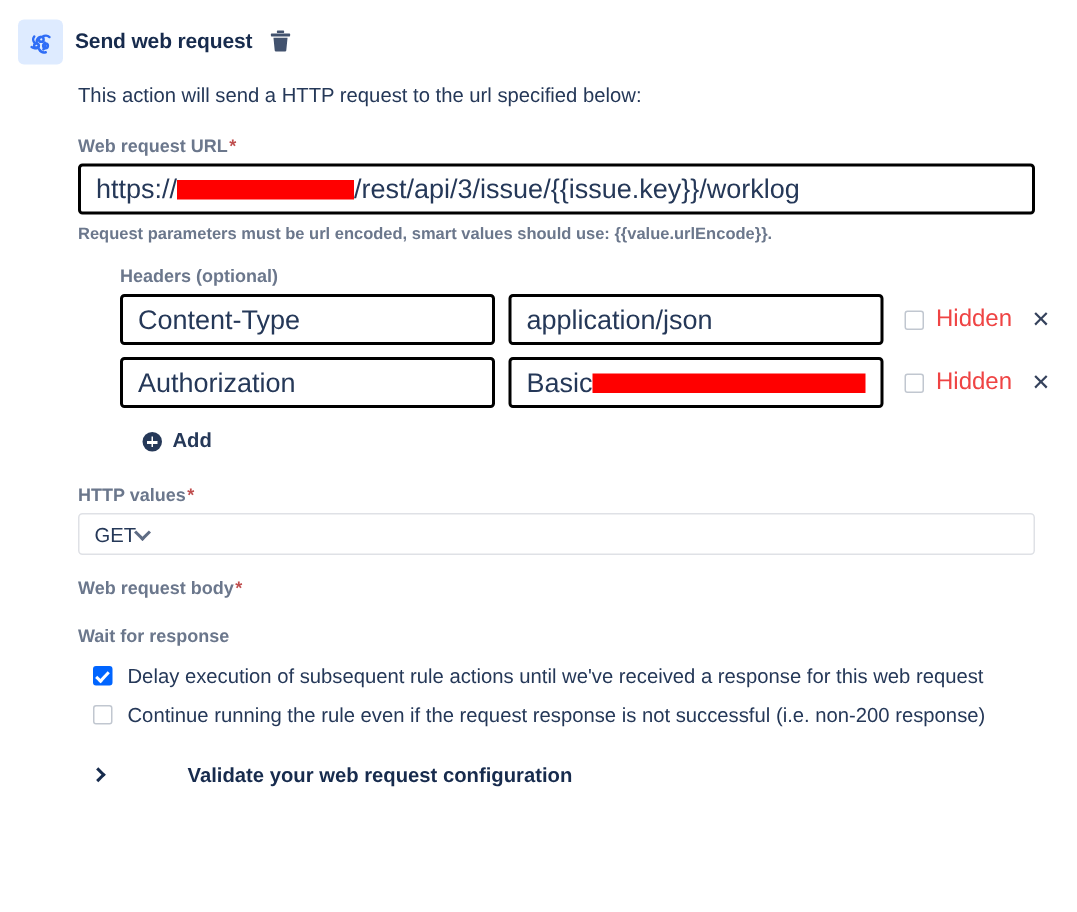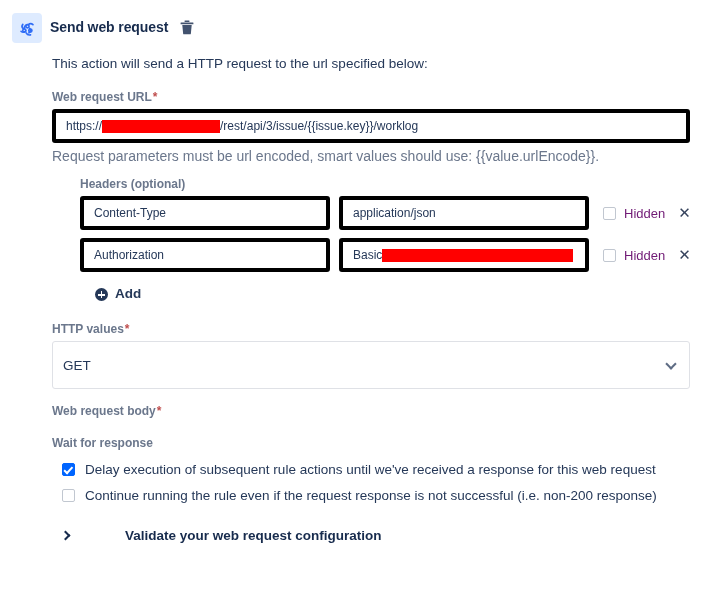--- a/index.html
+++ b/index.html
@@ -84,38 +84,39 @@
     margin-bottom: 4px;
   }
   .req-star {
     color: #bf4d4d;
     font-weight: 700;
     margin-left: 1px;
   }
 
   .input-box {
     box-sizing: border-box;
-    border: 4px solid #000000;
+    border: 2px solid #000000;
     border-radius: 3px;
     background: #ffffff;
     height: 34px;
     display: flex;
     align-items: center;
     padding: 0 10px;
-    font-size: 12px;
+    font-size: 18px;
     color: #253858;
     white-space: nowrap;
     overflow: hidden;
   }
 
   .helper {
-    font-size: 14px;
+    font-size: 11px;
     color: #6b778c;
     line-height: 16px;
     margin-top: 5px;
+    font-weight: bold;
   }
 
   .redact {
     display: inline-block;
     background: #ff0000;
     height: 13px;
     vertical-align: -2px;
   }
 
   
@@ -152,22 +153,22 @@
     position: absolute;
     left: 3.4px;
     top: 1px;
     width: 3px;
     height: 6.5px;
     border: solid #fff;
     border-width: 0 2px 2px 0;
     transform: rotate(43deg);
   }
   .hidden-label {
-    font-size: 13px;
-    color: #701a75;
+    font-size: 16px;
+    color: #ef4444;
     margin-left: 8px;
     white-space: nowrap;
   }
   .remove-x {
     margin-left: 13px;
     font-size: 15px;
     font-weight: 700;
     color: #35425c;
     cursor: pointer;
     line-height: 1;
@@ -208,24 +209,24 @@
     color: #253858;
     margin-left: 7px;
   }
 
   
   .select-box {
     box-sizing: border-box;
     border: 1px solid #dfe1e6;
     border-radius: 3px;
     background: #ffffff;
-    height: 48px;
-    display: flex;
-    align-items: center;
-    justify-content: space-between;
+    height: 28px;
+    display: flex;
+    align-items: center;
+    justify-content: flex-start;
     padding: 0 12px 0 10px;
     font-size: 13.5px;
     color: #253858;
     cursor: pointer;
   }
   .chevron-dn {
     width: 10px;
     height: 10px;
     position: relative;
     flex: 0 0 auto;

